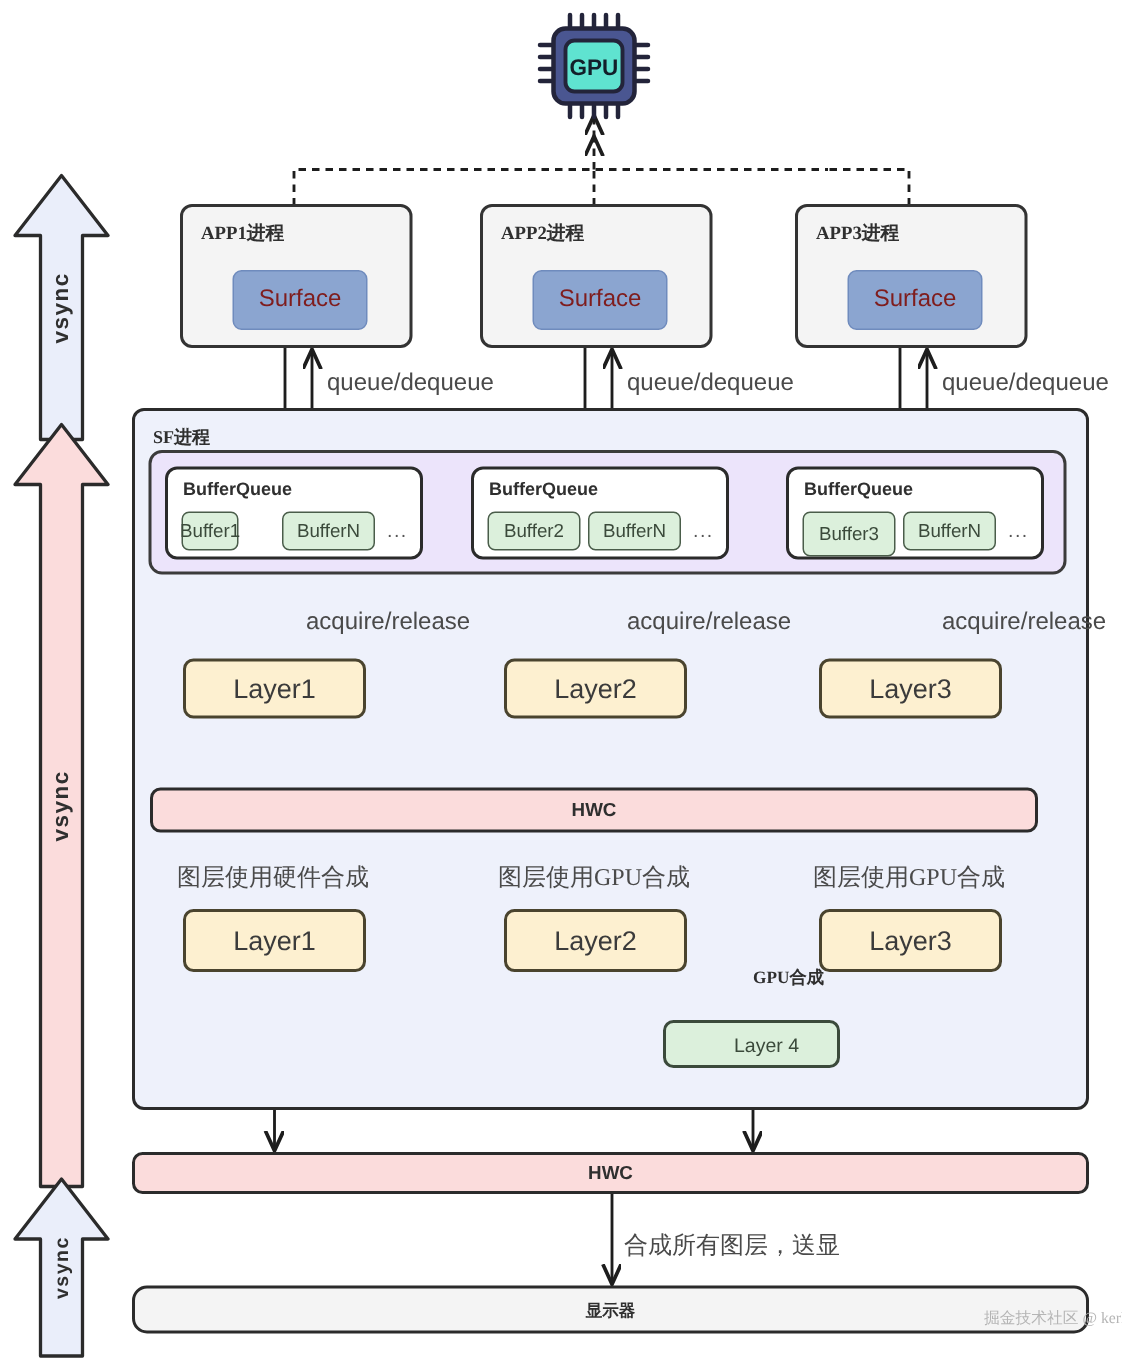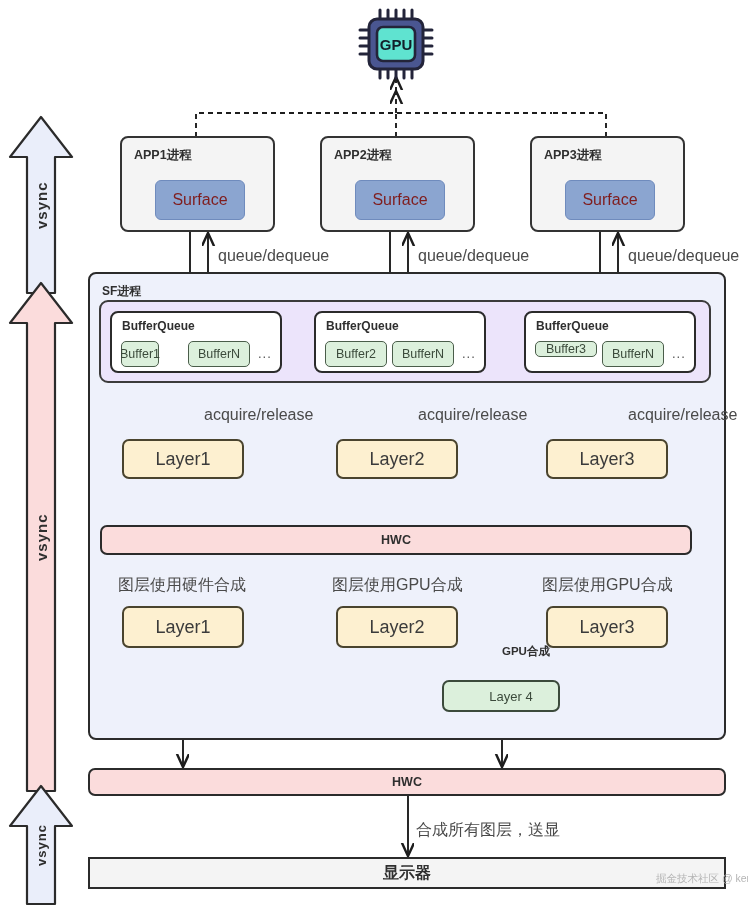--- a/index.html
+++ b/index.html
@@ -96,36 +96,36 @@
     background:#fbdcdc;
     border:2px solid #2b2b2b;
     border-radius:7px;
     font-weight:bold;
     font-size:12.5px;
     color:#2f2f2f;
   }
   .display-bar{
     background:#f4f4f4;
     border:2px solid #2b2b2b;
-    border-radius:0;
+    border-radius:10px;
     font-weight:bold;
-    font-size:16px;
+    font-size:11px;
     color:#2f2f2f;
   }
 
   
   .edge-label{
     position:absolute;
     font-size:16px;
     color:#4a4a4a;
     white-space:nowrap;
     z-index:4;
   }
   .edge-label.bold{font-weight:bold;color:#2f2f2f;font-size:11.5px;margin-left:30px;}
-  .cn{font-family:Liberation Sans, sans-serif;}
+  .cn{font-family:Liberation Serif, serif;}
 
   
   .vsync-wrap{position:absolute;z-index:2;}
   .vsync-text{
     position:absolute;
     left:0;top:0;width:100%;height:100%;
     display:flex;align-items:center;justify-content:center;
     font-weight:bold;
     font-size:15px;
     color:#2f2f2f;
@@ -304,21 +304,21 @@
       <span>Buffer2</span>
     </div>
     <div class="box buffer" style="left:76px;top:28px;width:62px;height:26px;position:absolute;">
       <span>BufferN</span>
     </div>
     <span class="dots" style="left:146px;top:33px;">...</span>
   </div>
 
   <div class="box bq-card" style="left:524px;top:311px;width:172px;height:62px;z-index:4;">
     <span class="box-label-tl" style="font-size:12px;left:10px;top:6px;">BufferQueue</span>
-    <div class="box buffer" style="left:9px;top:28px;width:62px;height:16px;position:absolute;">
+    <div class="box buffer" style="left:9px;top:28px;width:62px;height:30px;position:absolute;">
       <span>Buffer3</span>
     </div>
     <div class="box buffer" style="left:76px;top:28px;width:62px;height:26px;position:absolute;">
       <span>BufferN</span>
     </div>
     <span class="dots" style="left:146px;top:33px;">...</span>
   </div>
 
   <div class="edge-label" style="left:204px;top:406px;">acquire/release</div>
   <div class="edge-label" style="left:418px;top:406px;">acquire/release</div>

